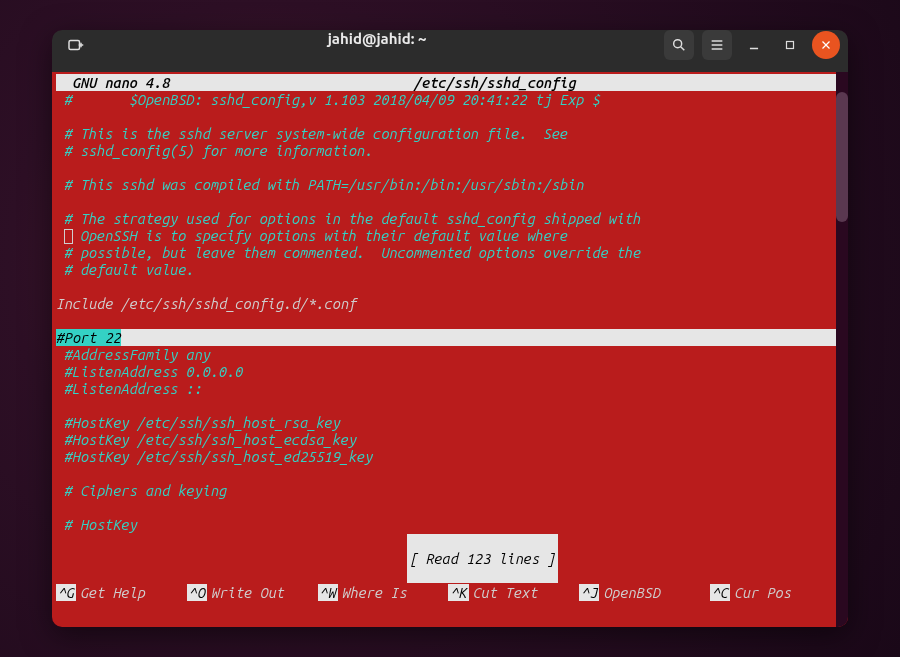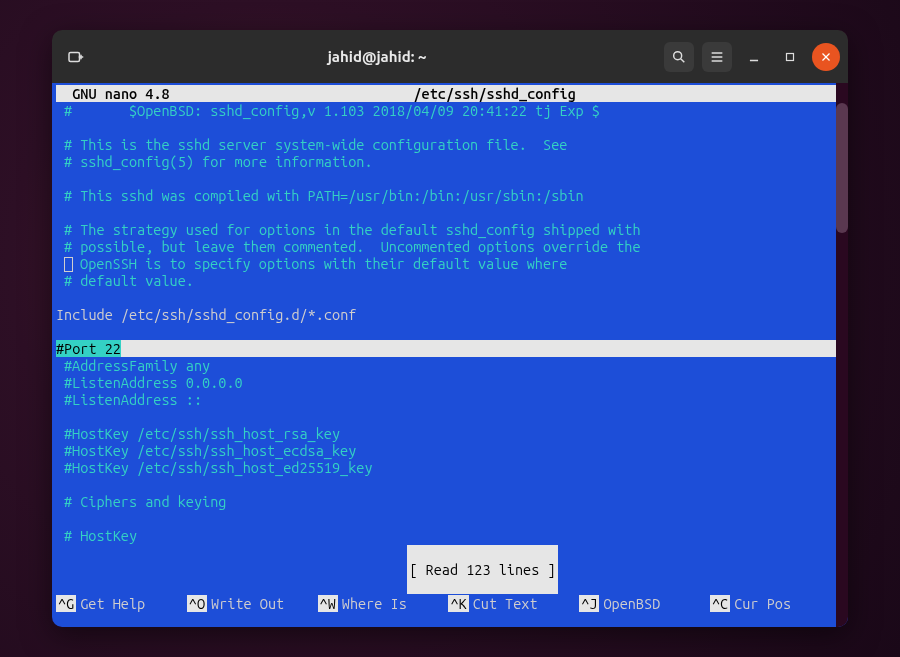--- a/index.html
+++ b/index.html
@@ -16,24 +16,24 @@
     right: 52px;
     bottom: 30px;
     background: #2c001e;
     border-radius: 10px;
     box-shadow: 0 8px 30px rgba(0,0,0,0.5);
     display: flex;
     flex-direction: column;
     overflow: hidden;
   }
   .titlebar {
-    height: 53px;
+    height: 42px;
     background: #2c2c2c;
     display: flex;
-    align-items: center;
+    align-items: flex-start;
     padding: 0 8px;
     gap: 6px;
   }
   .tb-left { display:flex; align-items:center; gap:6px; }
   .tb-icon {
     width: 30px; height: 30px;
     border-radius: 6px;
     display:flex; align-items:center; justify-content:center;
     color:#ddd;
     background: transparent;
@@ -55,28 +55,29 @@
   }
   .tb-ctrl {
     width:28px;height:28px;
     display:flex;align-items:center;justify-content:center;
     color:#ddd;
     border-radius:50%;
   }
   .tb-close { background:#e95420; color:#fff; }
   .term {
     flex:1;
-    background:#1d4ed8;
+    background:#b91c1c;
     font-family:"Ubuntu Mono","DejaVu Sans Mono",monospace;
     font-size:14.5px;
     line-height:17px;
     color:#d0cece;
     padding:2px 0 2px 0;
     overflow:hidden;
     position:relative;
+    font-style:italic;
   }
   .term-inner { padding:0 4px 0 4px; }
   .nano-header {
     background:#e6e6e6;
     color:#000;
     display:flex;
     font-weight:500;
   }
   .nano-header .pad { flex:1; }
   .nano-header span { white-space:pre; }
@@ -195,22 +196,22 @@
       </div>
 
       <div class="line comment">#       $OpenBSD: sshd_config,v 1.103 2018/04/09 20:41:22 tj Exp $</div>
       <div class="line"></div>
       <div class="line comment"># This is the sshd server system-wide configuration file.  See</div>
       <div class="line comment"># sshd_config(5) for more information.</div>
       <div class="line"></div>
       <div class="line comment"># This sshd was compiled with PATH=/usr/bin:/bin:/usr/sbin:/sbin</div>
       <div class="line"></div>
       <div class="line comment"># The strategy used for options in the default sshd_config shipped with</div>
+      <div class="line comment"><span class="cursor-box"></span><span> OpenSSH is to specify options with their default value where</span></div>
       <div class="line comment"># possible, but leave them commented.  Uncommented options override the</div>
-      <div class="line comment"><span class="cursor-box"></span><span> OpenSSH is to specify options with their default value where</span></div>
       <div class="line comment"># default value.</div>
       <div class="line"></div>
       <div class="line plain">Include /etc/ssh/sshd_config.d/*.conf</div>
       <div class="line"></div>
 
       <div class="sel-line">
         <span class="sel-mark">#Port 22</span>
         <span class="sel-rest"></span>
       </div>
 

